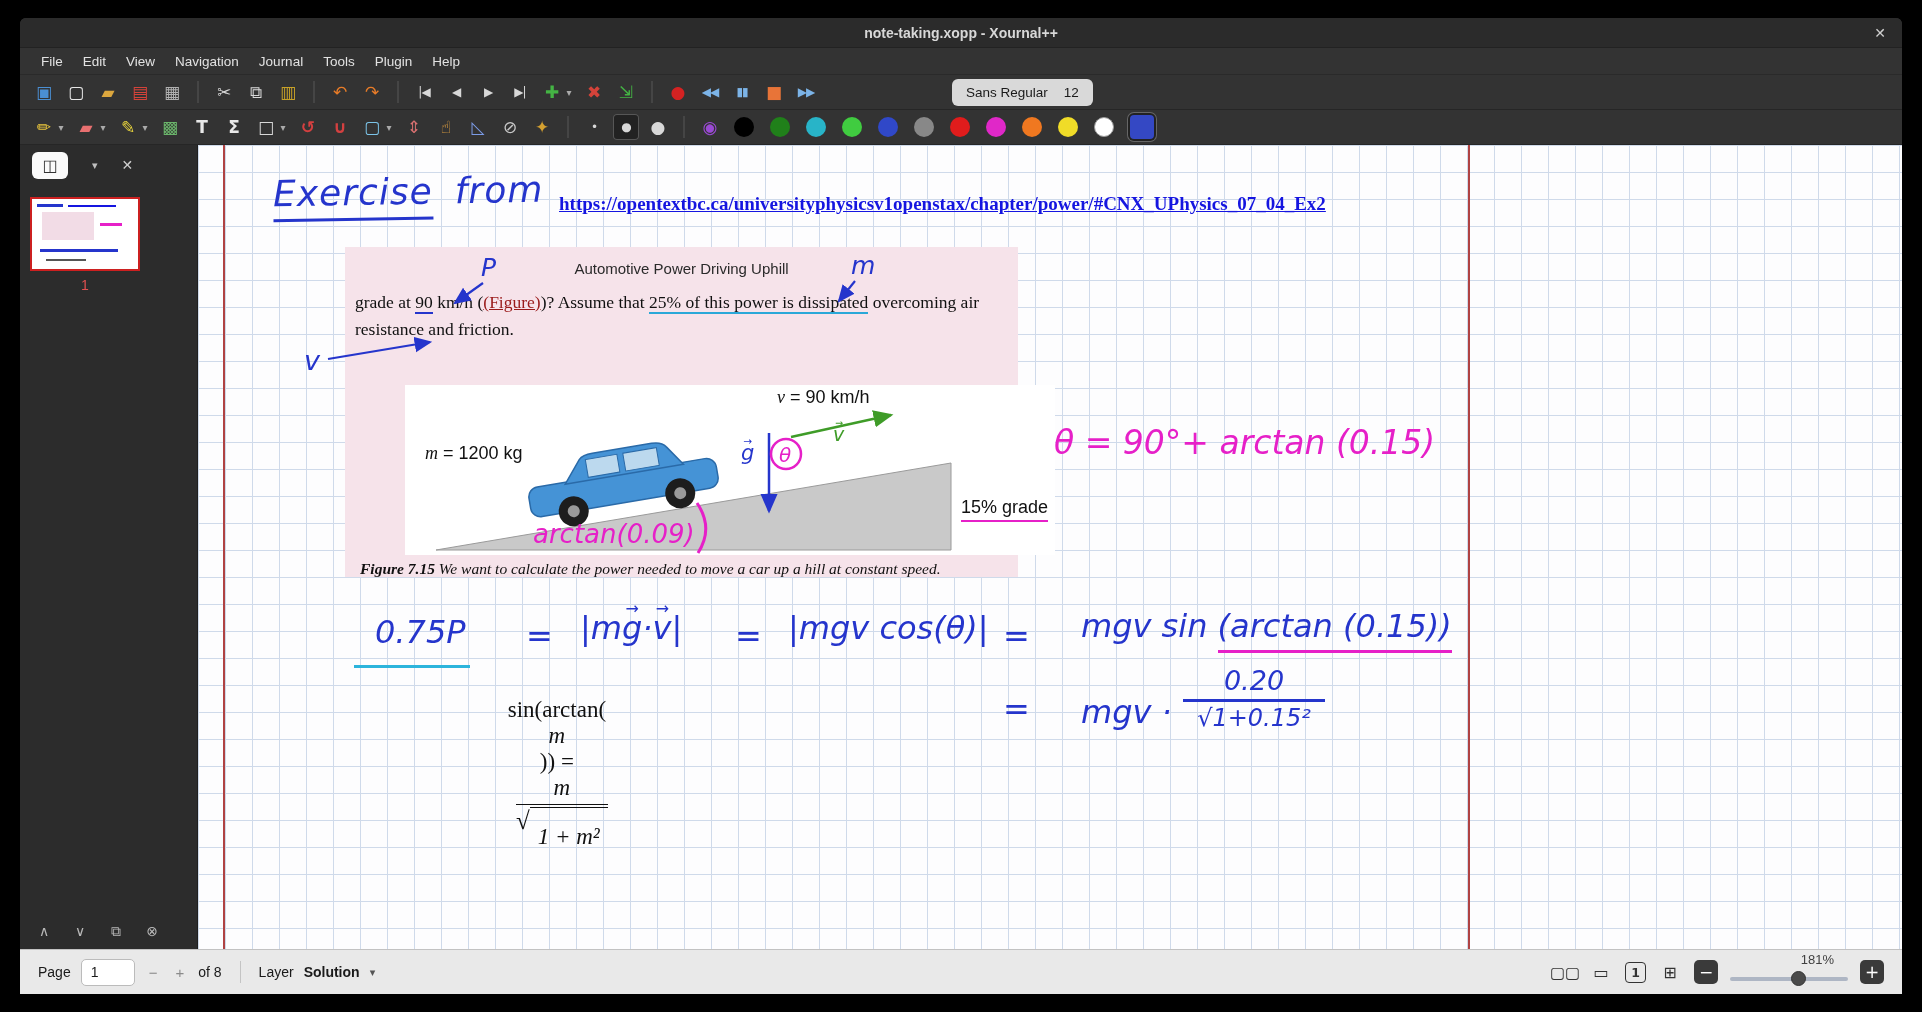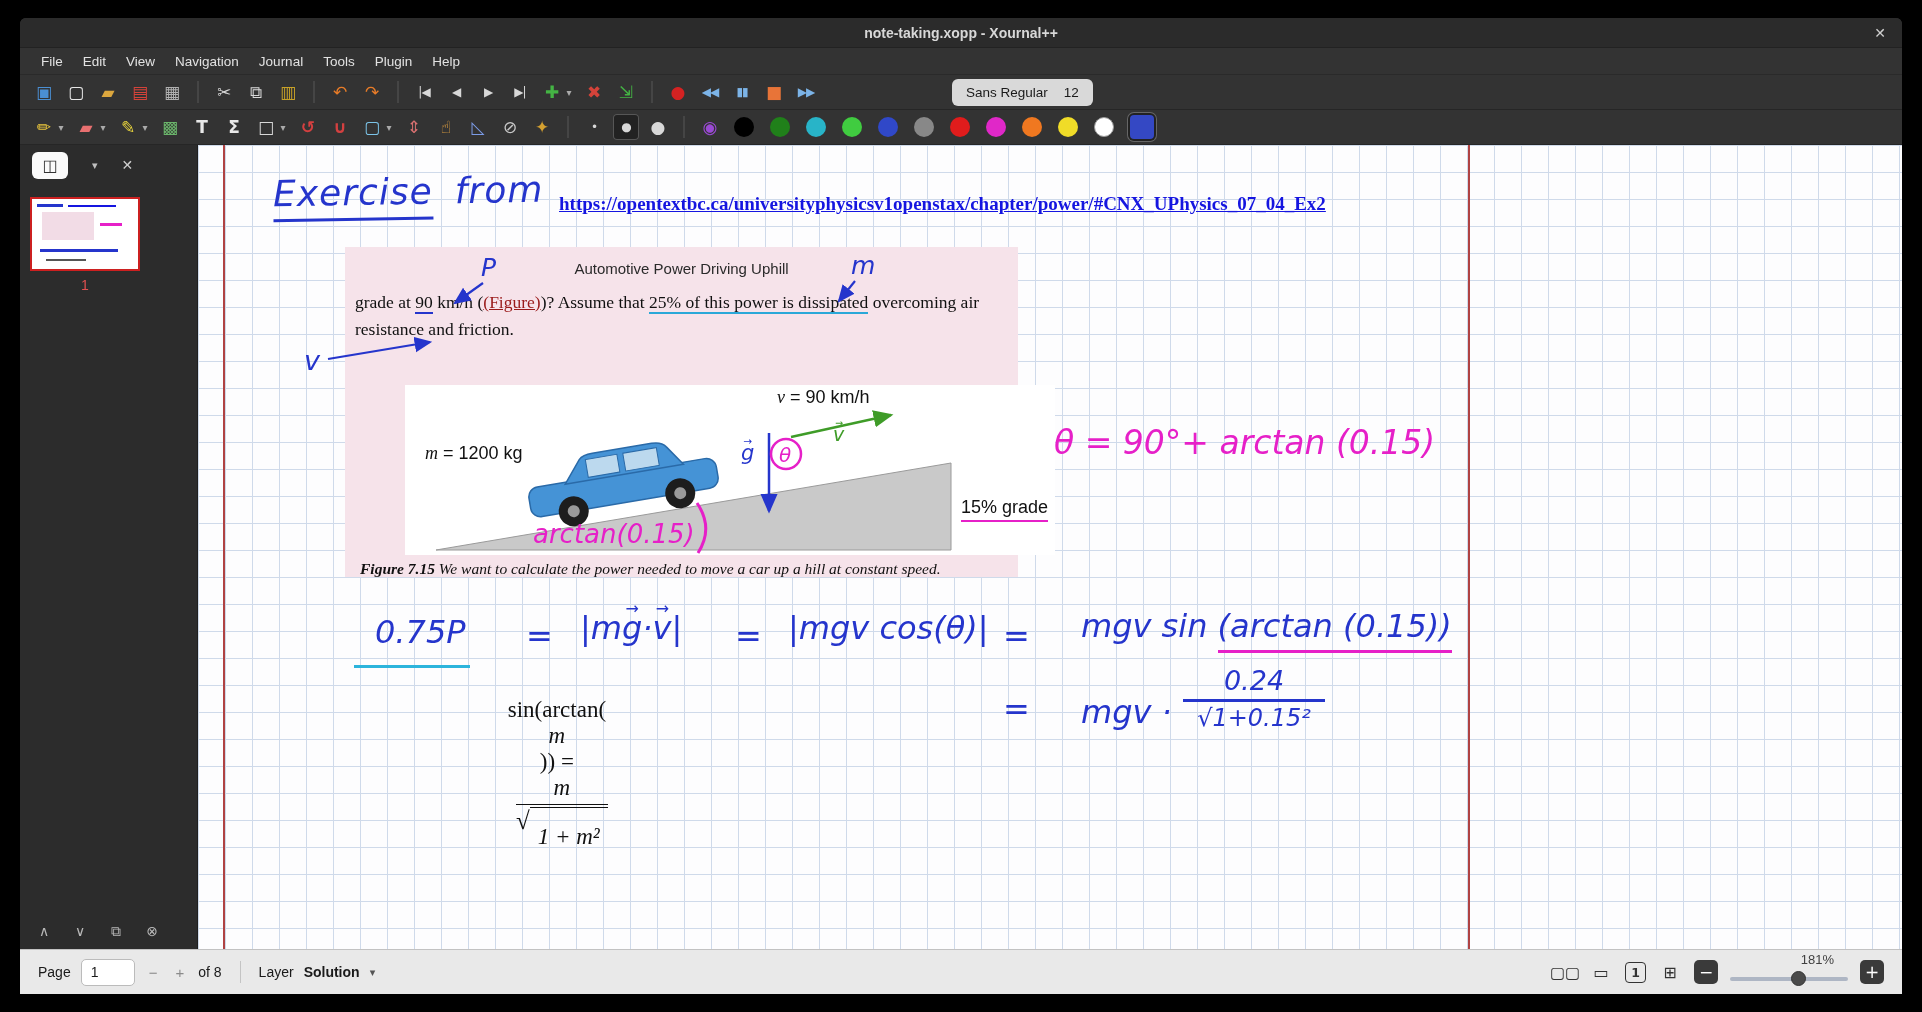--- a/index.html
+++ b/index.html
@@ -297,21 +297,21 @@
           <div class="abs figlabel" style="left:372px; top:2px;"><i>v</i><span> = 90 km/h</span></div>
           <div class="abs figlabel" style="left:20px; top:58px;"><i>m</i><span> = 1200 kg</span></div>
           <div class="abs figlabel grade" style="left:556px; top:112px;">15% grade</div>
           <div class="abs hw" style="left:428px; top:38px; color:#3f9c28; font-size:19px;">
             <span class="vec"><span>v</span><span class="va">→</span></span>
           </div>
           <div class="abs hw ink-blue" style="left:336px; top:56px; font-size:21px;">
             <span class="vec"><span>g</span><span class="va">→</span></span>
           </div>
           <div class="abs hw ink-mag" style="left:374px; top:58px; font-size:20px;">θ</div>
-          <div class="abs hw ink-mag" style="left:128px; top:134px; font-size:26px;">arctan(0.15)</div>
+          <div class="abs hw ink-mag" style="left:128px; top:134px; font-size:26px;">arctan(0.09)</div>
         </div>
 
         <div class="abs caption" style="left:15px; top:313px;">
           <b>Figure 7.15</b><span> We want to calculate the power needed to move a car up a hill at constant speed.</span>
         </div>
       </div>
 
       <svg class="abs" style="left:0; top:0;" width="1704" height="804">
         <defs>
           <marker id="ab2" markerWidth="9" markerHeight="8" refX="7" refY="3.5" orient="auto">
@@ -345,21 +345,21 @@
           <span class="den">
               <span class="sq">√</span>
               <i class="rad">1 + m²</i>
             </span>
         </span>
       </div>
 
       <div class="abs hw ink-blue eq" style="left:793px; top:545px;">=</div>
       <div class="abs hw ink-blue eq" style="left:871px; top:548px;">mgv ·</div>
       <div class="abs hw ink-blue bfrac" style="left:985px; top:520px;">
-        <span class="bnum">0.24</span>
+        <span class="bnum">0.20</span>
         <span class="bden">√1+0.15²</span>
       </div>
     </div>
   </div>
 
   <div class="statusbar">
     <span>Page</span>
     <span class="spin">1</span>
     <span class="spin-btn">−</span>
     <span class="spin-btn">+</span>

